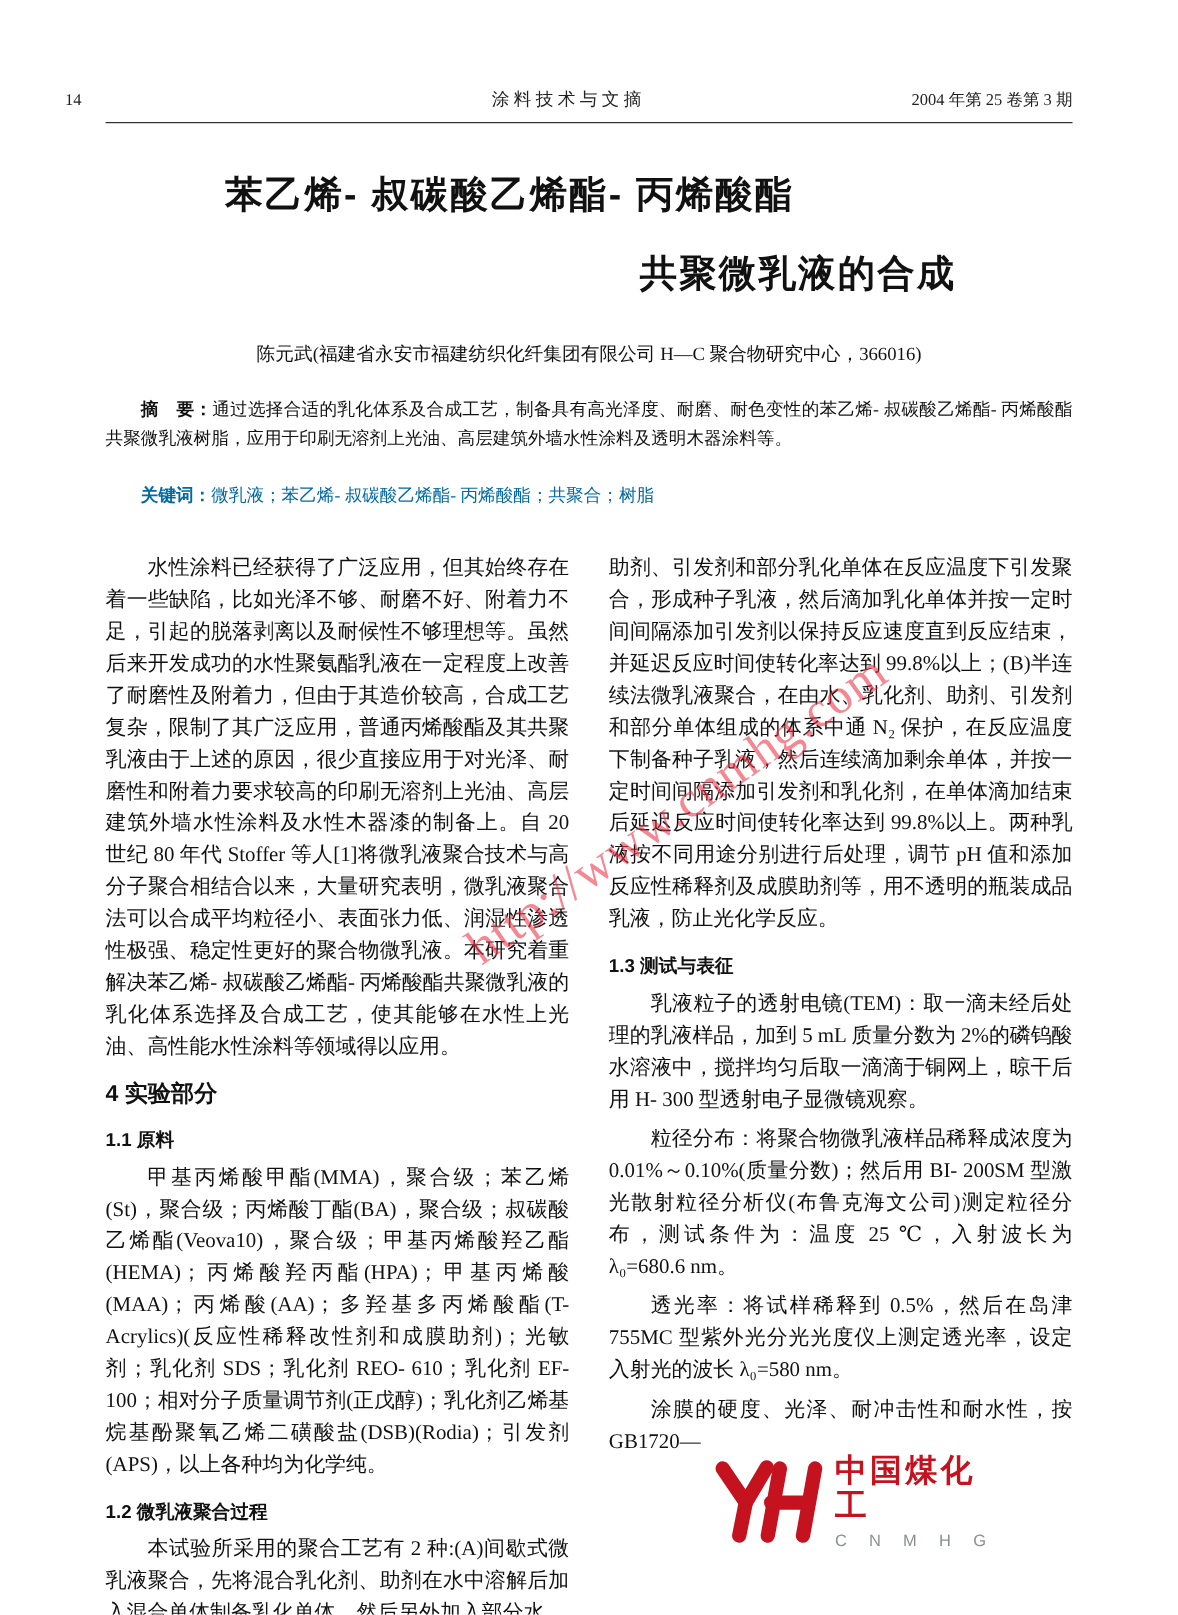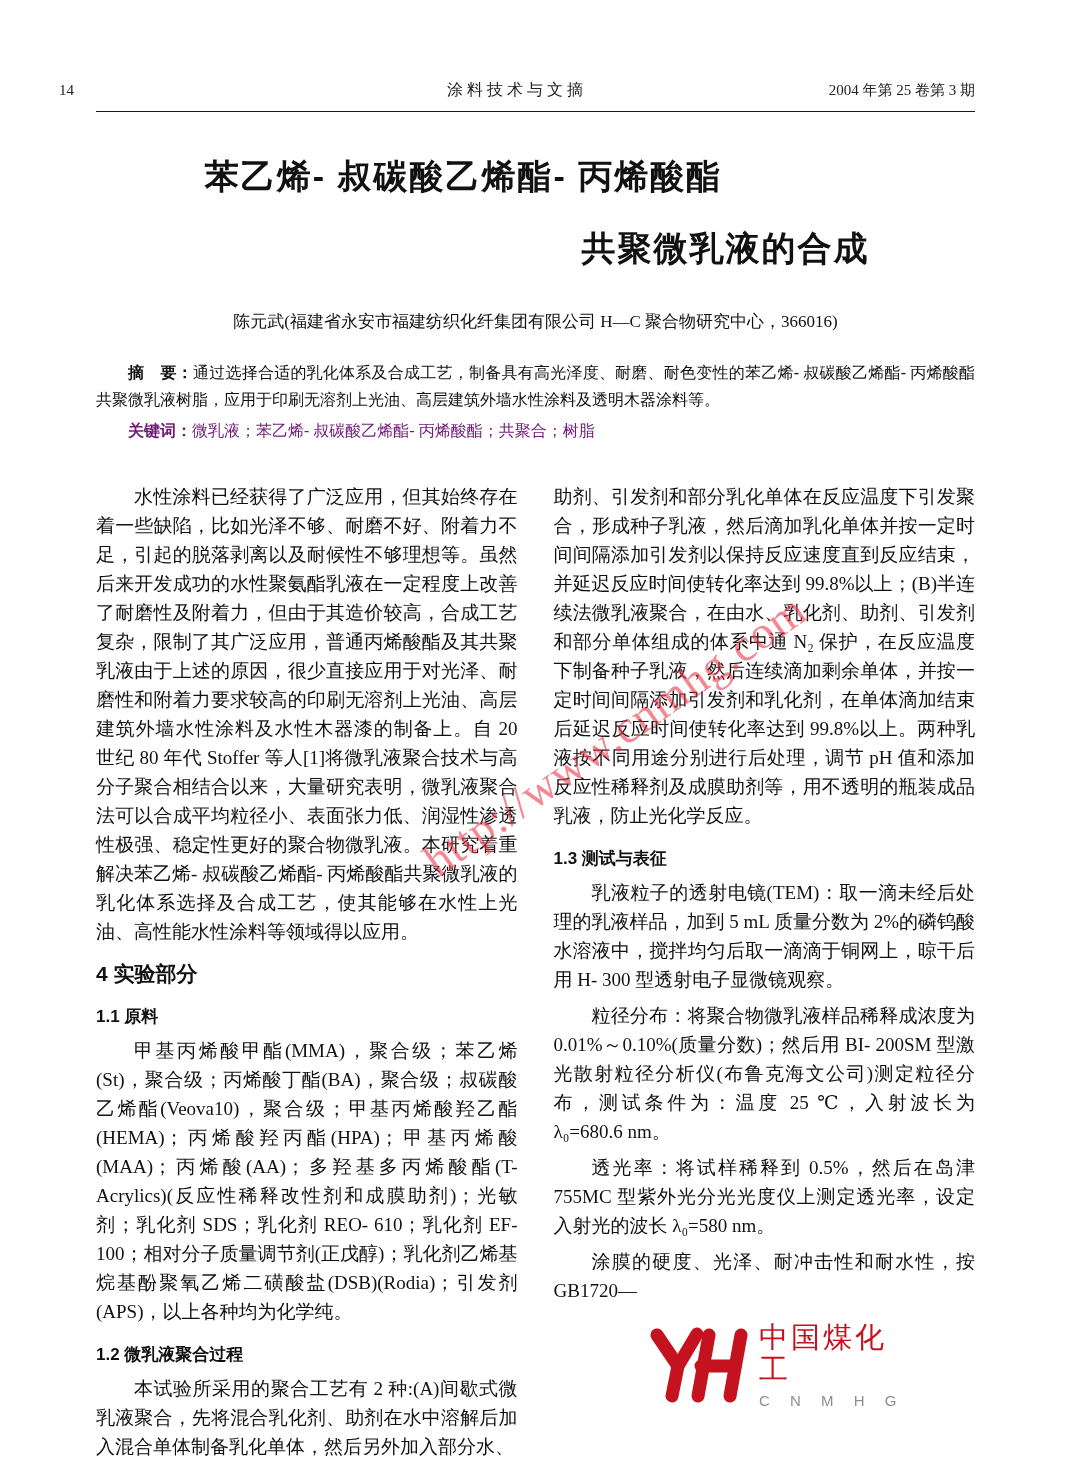--- a/index.html
+++ b/index.html
@@ -27,21 +27,21 @@
     font-family:"Liberation Sans","DejaVu Sans",sans-serif;
     font-weight:bold;font-size:34px;letter-spacing:2px;
     text-align:center;margin:0;color:#111;
   }
   .t-line1{transform:translateX(-72px);}
   .t-line2{transform:translateX(190px);margin-top:26px;}
   
   .author{margin:38px 96px 0 96px;text-align:center;font-size:17px;color:#111;}
   
   .abstract{margin:26px 96px 0 96px;font-size:16px;line-height:27px;text-indent:2em;text-align:justify;color:#111;}
-  .kw{margin:4px 96px 0 96px;font-size:16px;line-height:27px;text-indent:2em;color:#701a75;}
+  .kw{margin:24px 96px 0 96px;font-size:16px;line-height:27px;text-indent:2em;color:#0369a1;}
   .lab{font-weight:bold;}
   
   .columns{display:flex;gap:36px;margin:38px 96px 0 96px;}
   .col{flex:1;min-width:0;}
   .body-p{
     font-size:19px;line-height:29px;margin:0;
     text-align:justify;text-indent:2em;color:#111;
   }
   .no-indent{text-indent:0;}
   .col .body-p + .body-p{margin-top:7px;}
@@ -68,21 +68,21 @@
     position:absolute;left:645px;top:1322px;
     width:268px;height:86px;
     background:#ffffff;
     display:flex;align-items:center;gap:10px;
     z-index:6;
   }
   .logo-mark{flex:0 0 auto;}
   .logo-texts{display:flex;flex-direction:column;justify-content:center;}
   .logo-cn{
     font-family:"Liberation Sans","DejaVu Sans",sans-serif;
-    font-size:29px;font-weight:400;letter-spacing:3px;color:#c5121f;line-height:1.1;
+    font-size:29px;font-weight:700;letter-spacing:3px;color:#c5121f;line-height:1.1;
   }
   .logo-en{
     font-family:"Liberation Sans","DejaVu Sans",sans-serif;
     font-size:15px;letter-spacing:8px;color:#8a8f96;margin-top:7px;line-height:1;
   }
 </style>
 </head>
 <body>
 
 <div class="page">

